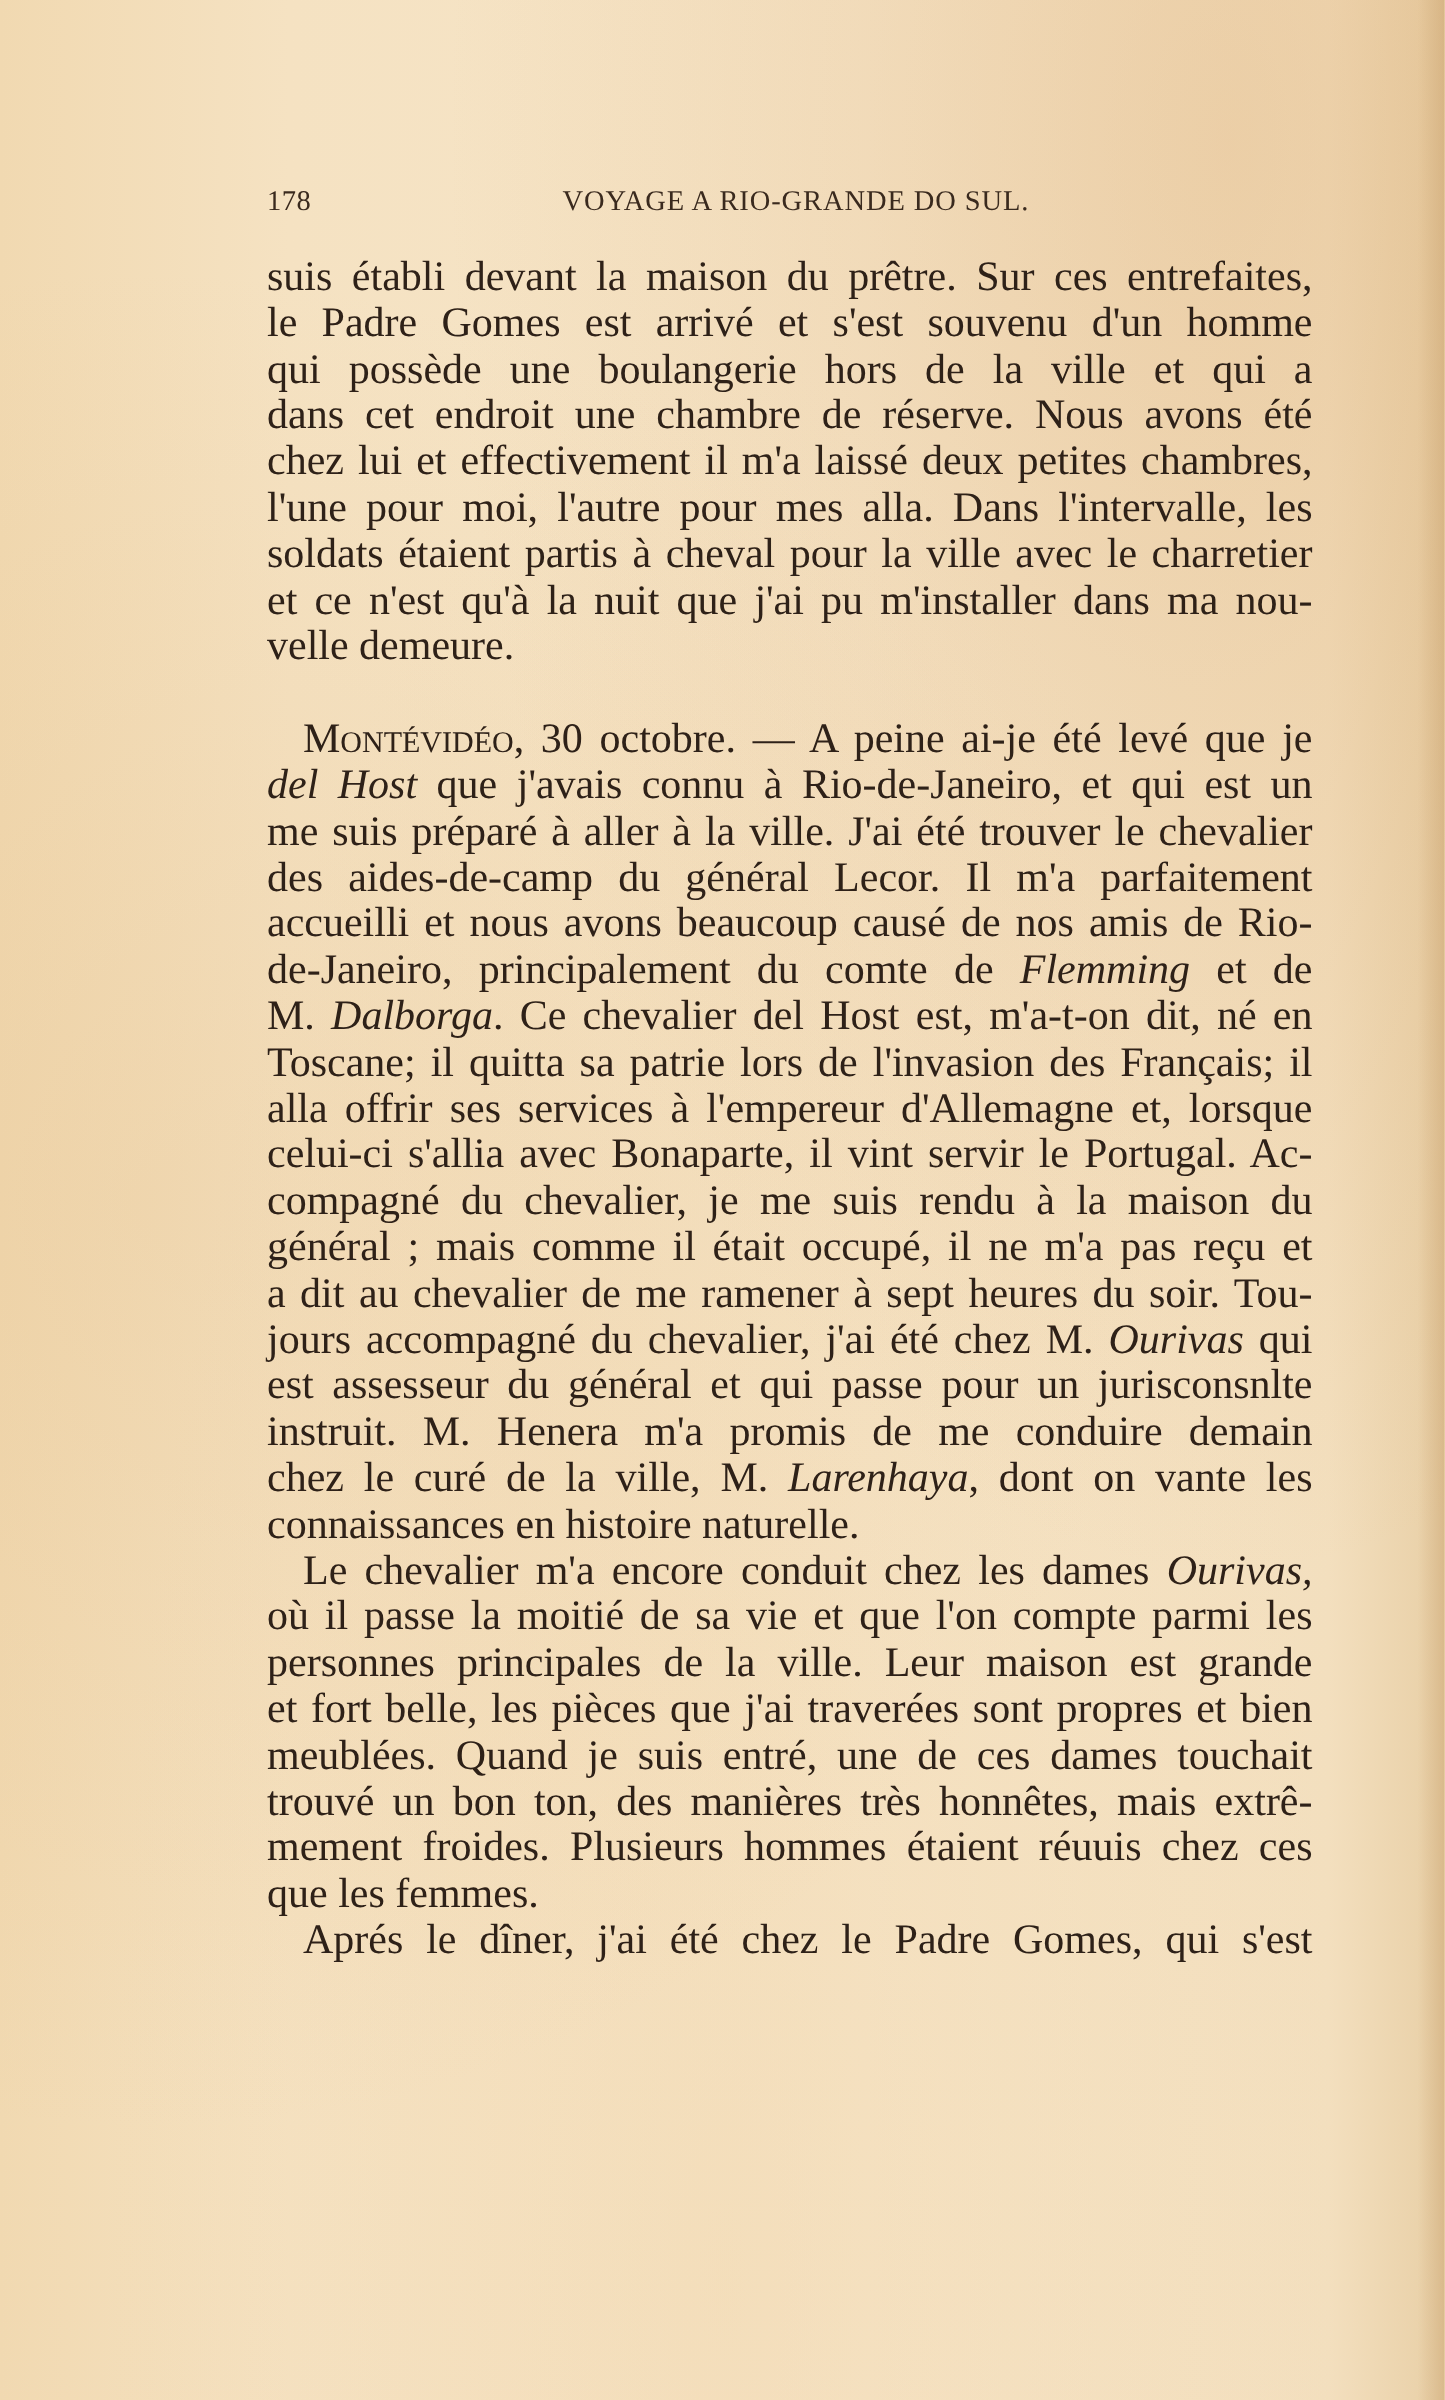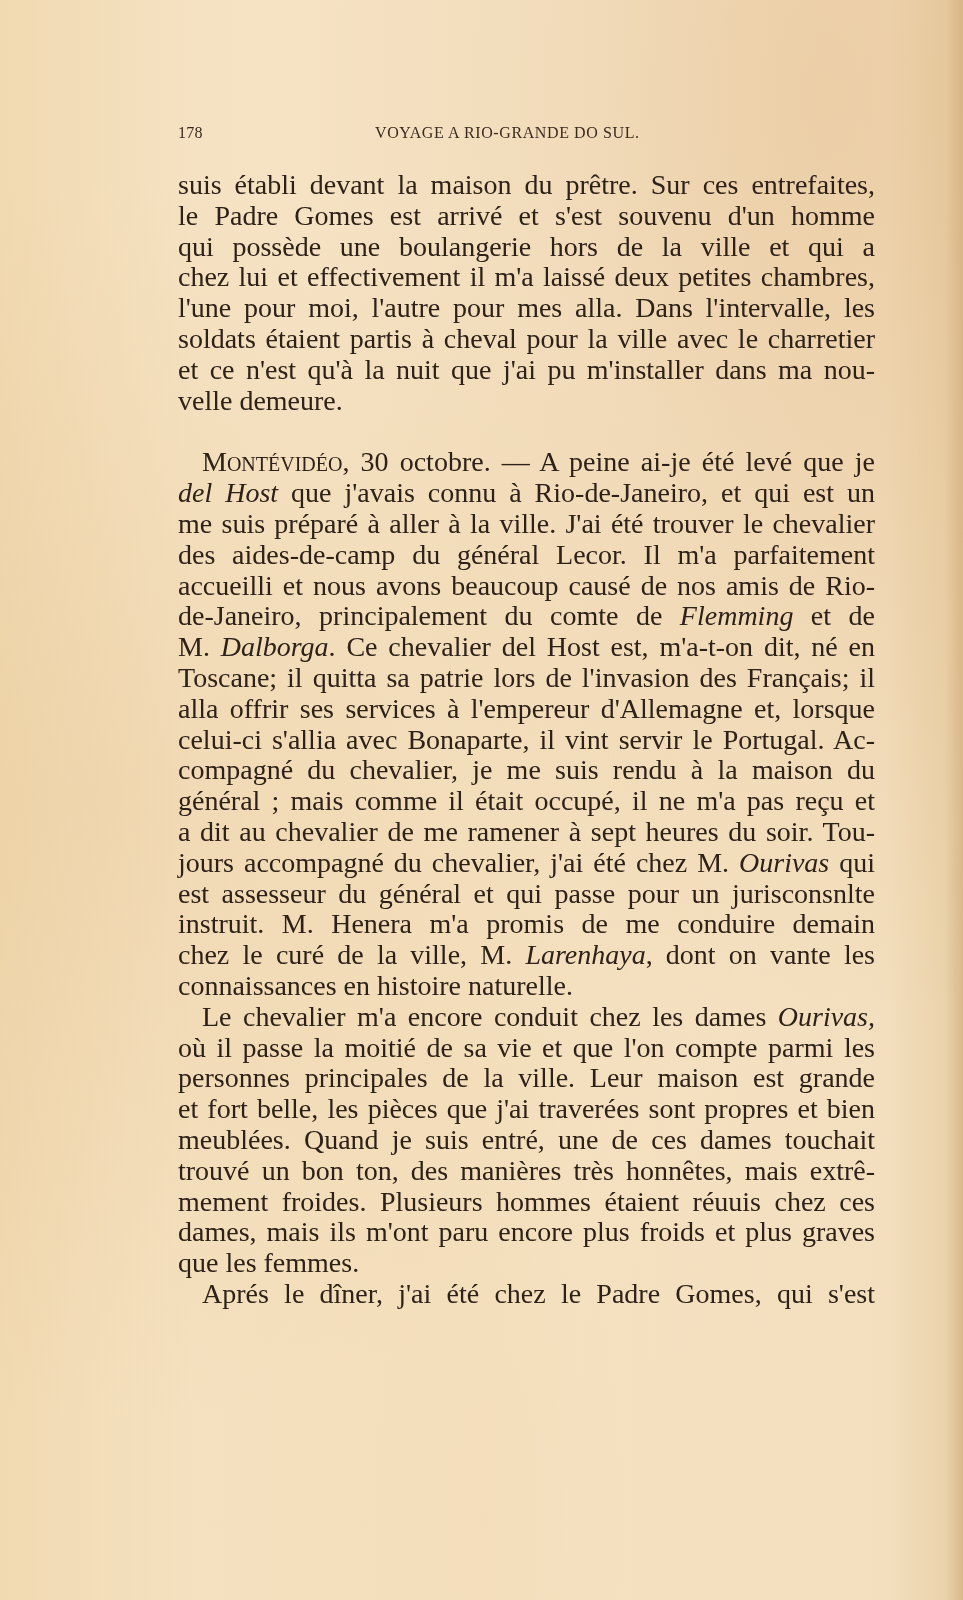--- a/index.html
+++ b/index.html
@@ -31,21 +31,21 @@
       width: 18px; height: 100%;
       background: linear-gradient(90deg, rgba(210,175,125,0) 0%, rgba(205,168,118,0.55) 100%);
     }
     .running-head {
       position: absolute;
       top: 124px;
       left: 178px;
       width: 712px;
       height: 28px;
       font-family: "Liberation Serif", "DejaVu Serif", serif;
-      font-size: 16px;
+      font-size: 19px;
       color: #3a2a1e;
       letter-spacing: 0.3px;
     }
     .page-number {
       position: absolute;
       left: 0;
       top: 0;
     }
     .running-title {
       position: absolute;
@@ -93,20 +93,21 @@
     <span class="page-number">178</span>
     <span class="running-title">VOYAGE A RIO-GRANDE DO SUL.</span>
   </div>
 
   <div class="text-block">
 
     <div>
       <span class="line">suis établi devant la maison du prêtre. Sur ces entrefaites,</span>
       <span class="line">le Padre Gomes est arrivé et s'est souvenu d'un homme</span>
       <span class="line">qui possède une boulangerie hors de la ville et qui a</span>
+      <span class="line">dans cet endroit une chambre de réserve. Nous avons été</span>
       <span class="line">chez lui et effectivement il m'a laissé deux petites chambres,</span>
       <span class="line">l'une pour moi, l'autre pour mes alla. Dans l'intervalle, les</span>
       <span class="line">soldats étaient partis à cheval pour la ville avec le charretier</span>
       <span class="line">et ce n'est qu'à la nuit que j'ai pu m'installer dans ma nou-</span>
       <span class="line left">velle demeure.</span>
     </div>
 
     <div class="para-gap"></div>
 
     <div>
@@ -131,21 +132,20 @@
     </div>
 
     <div>
       <span class="line ind"><span>Le chevalier m'a encore conduit chez les dames </span><span class="it">Ourivas,</span></span>
       <span class="line">où il passe la moitié de sa vie et que l'on compte parmi les</span>
       <span class="line">personnes principales de la ville. Leur maison est grande</span>
       <span class="line">et fort belle, les pièces que j'ai traverées sont propres et bien</span>
       <span class="line">meublées. Quand je suis entré, une de ces dames touchait</span>
       <span class="line">trouvé un bon ton, des manières très honnêtes, mais extrê-</span>
       <span class="line">mement froides. Plusieurs hommes étaient réuuis chez ces</span>
-      <span class="line">dames, mais ils m'ont paru encore plus froids et plus graves</span>
       <span class="line left">que les femmes.</span>
     </div>
 
     <div>
       <span class="line ind">Aprés le dîner, j'ai été chez le Padre Gomes, qui s'est</span>
     </div>
 
   </div>
 </div>
 

